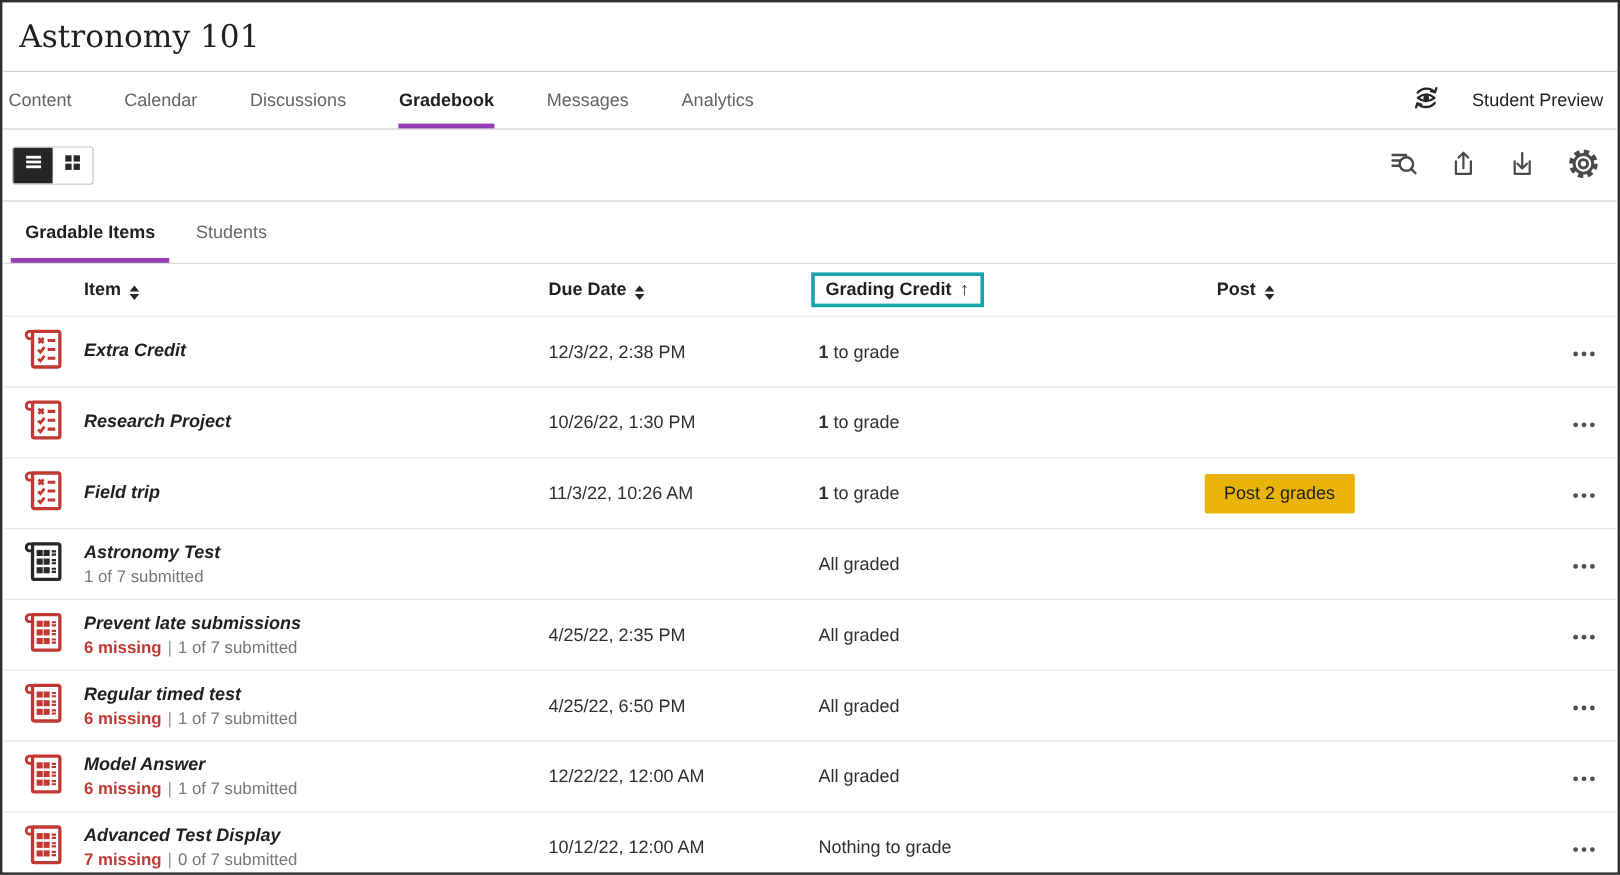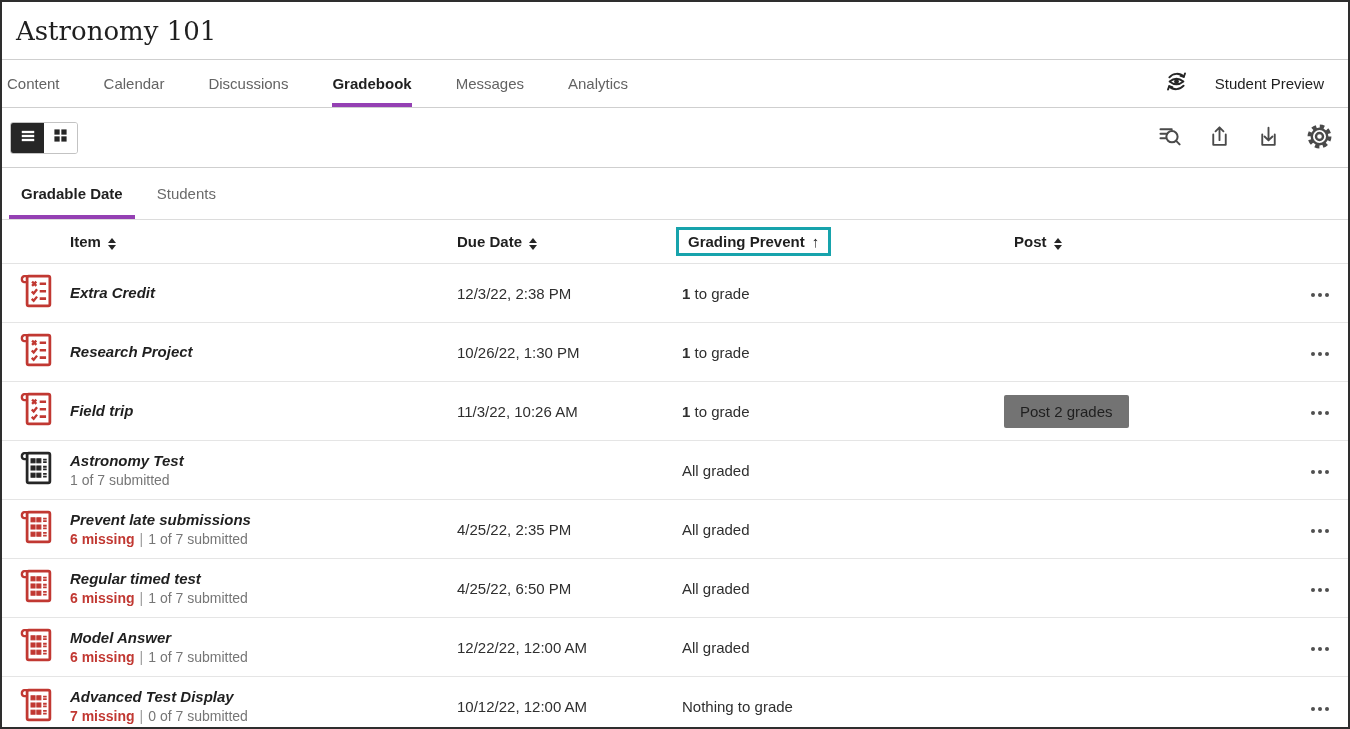--- a/index.html
+++ b/index.html
@@ -41,21 +41,21 @@
     display: flex; align-items: center;
     font-size: 15px; color: #636363;
     border-bottom: 4px solid transparent;
     padding-top: 4px;
     cursor: pointer;
   }
   .nav-item.active { color: #1f1f1f; font-weight: 700; border-bottom-color: #9440b3; }
   .nav-right {
     margin-left: auto;
     display: flex; align-items: center; gap: 25px;
-    padding-right: 24px;
+    padding-right: 12px;
     cursor: pointer;
   }
   .nav-right .label { font-size: 15px; color: #1f1f1f; }
 
   
   .gb-toolbar {
     height: 60px;
     border-bottom: 1px solid #cfcfcf;
     display: flex; align-items: center;
     padding: 0 14px 0 8px;
@@ -129,21 +129,21 @@
   .cell-icon { justify-self: start; padding-left: 16px; display: flex; align-items: center; }
   .item-cell { display: flex; flex-direction: column; justify-content: center; }
   .item-title { font-size: 15px; font-weight: 700; color: #1f1f1f; line-height: 20px; font-style: italic; }
   .item-sub { font-size: 14px; color: #767676; line-height: 19px; }
   .missing { color: #c13832; font-weight: 700; text-align: right; }
   .sub-divider { margin: 0 5px; color: #9a9a9a; }
   .cell-due, .cell-status { font-size: 15px; color: #2f2f2f; }
   .cell-status strong { font-weight: 700; }
   .cell-post { justify-self: start; }
   .post-btn {
-    background: #737373;
+    background: #eab308;
     border: none; border-radius: 2px;
     font-family: "Liberation Sans", sans-serif;
     font-size: 15px; color: #1f1f1f;
     padding: 8px 16px;
     cursor: pointer;
   }
   .cell-menu { justify-self: start; padding-left: 8px; }
   .menu-dots { display: inline-flex; gap: 3px; padding: 6px 4px; cursor: pointer; background: none; border: none; }
   .menu-dots span { width: 4px; height: 4px; border-radius: 50%; background: #4f4f4f; display: block; }
 
@@ -258,21 +258,21 @@
           <circle cx="12" cy="12" r="8.2" fill="none" stroke="#4a4a4a" stroke-width="3.4" stroke-dasharray="3.6 2.84"></circle>
           <circle cx="12" cy="12" r="6.4" fill="none" stroke="#4a4a4a" stroke-width="2"></circle>
           <circle cx="12" cy="12" r="2.9" fill="none" stroke="#4a4a4a" stroke-width="2"></circle>
         </svg>
       </span>
     </button>
   </div>
 </div>
 
 <div class="sub-tabs">
-  <div class="sub-tab active">Gradable Date</div>
+  <div class="sub-tab active">Gradable Items</div>
   <div class="sub-tab">Students</div>
 </div>
 
 <div class="table-head grid-cols">
   <div></div>
   <div>
     <span class="th">
       <span>Item</span>
       <span class="sort-both">
           <i class="up"></i>
@@ -284,21 +284,21 @@
     <span class="th">
       <span>Due Date</span>
       <span class="sort-both">
           <i class="up"></i>
           <i class="down"></i>
         </span>
     </span>
   </div>
   <div>
     <span class="th focus-box">
-      <span>Grading Prevent</span>
+      <span>Grading Credit</span>
       <span class="sort-asc">↑</span>
     </span>
   </div>
   <div class="th-post">
     <span class="th">
       <span>Post</span>
       <span class="sort-both">
           <i class="up"></i>
           <i class="down"></i>
         </span>

